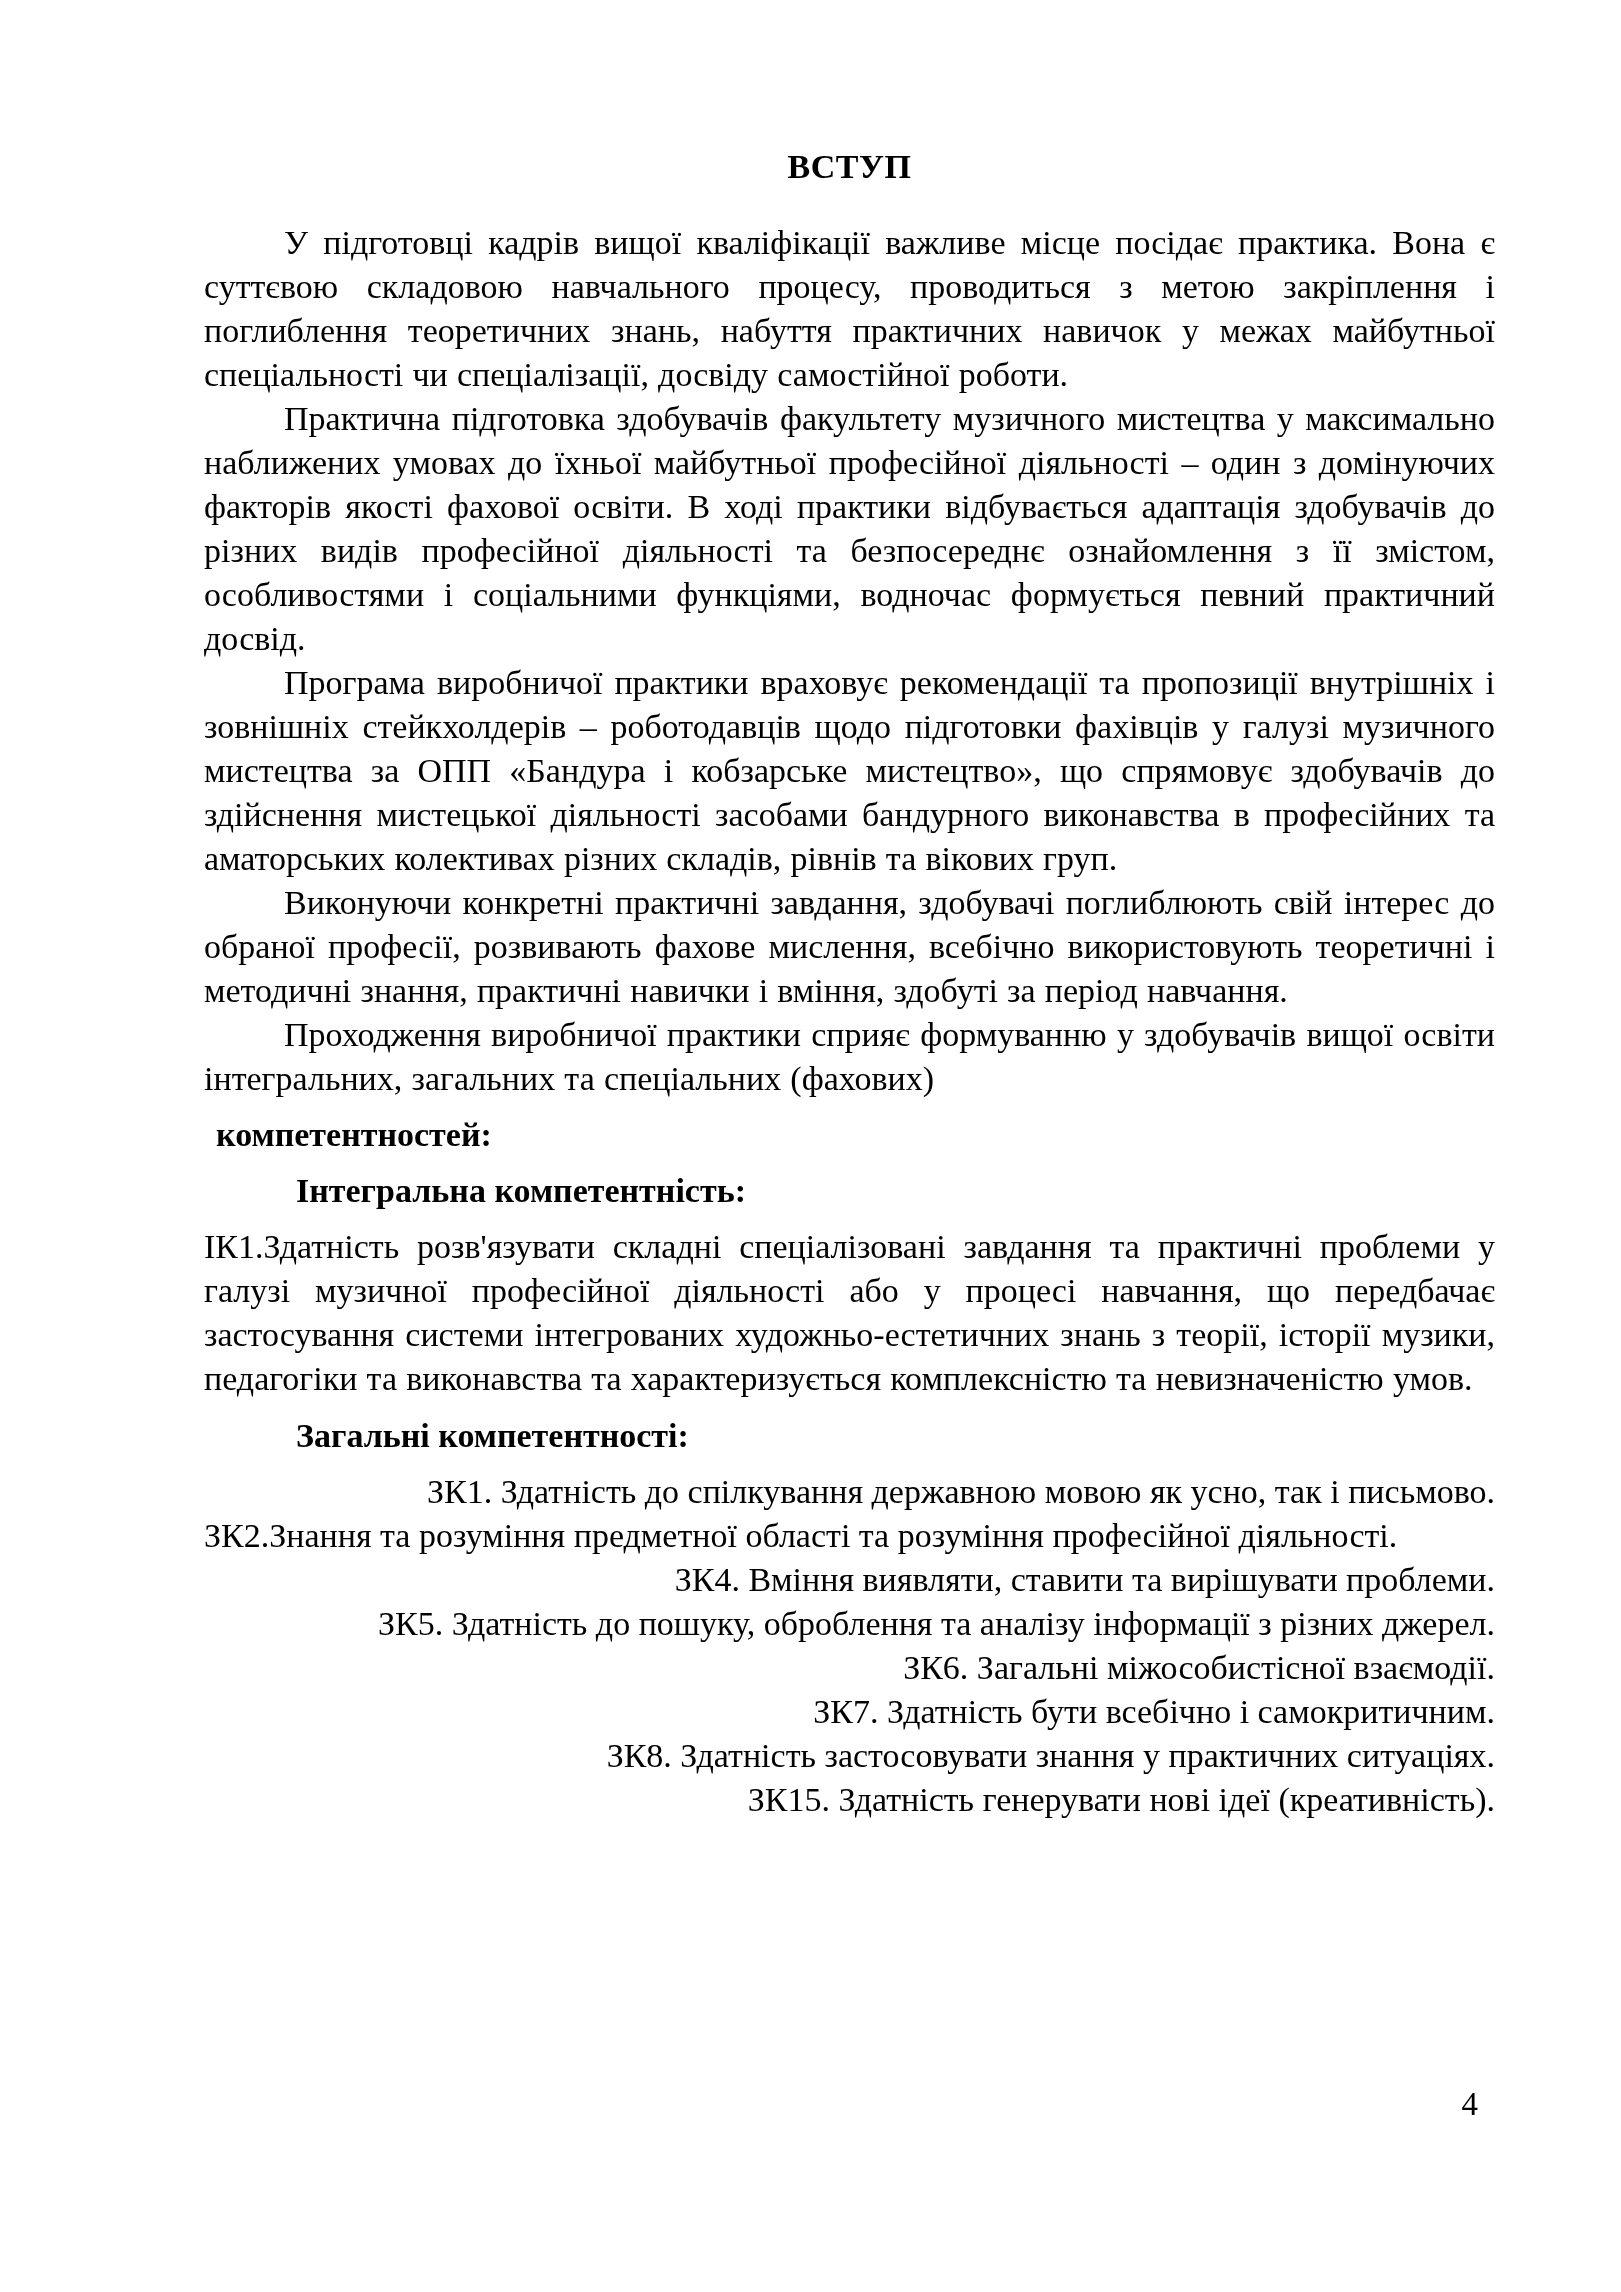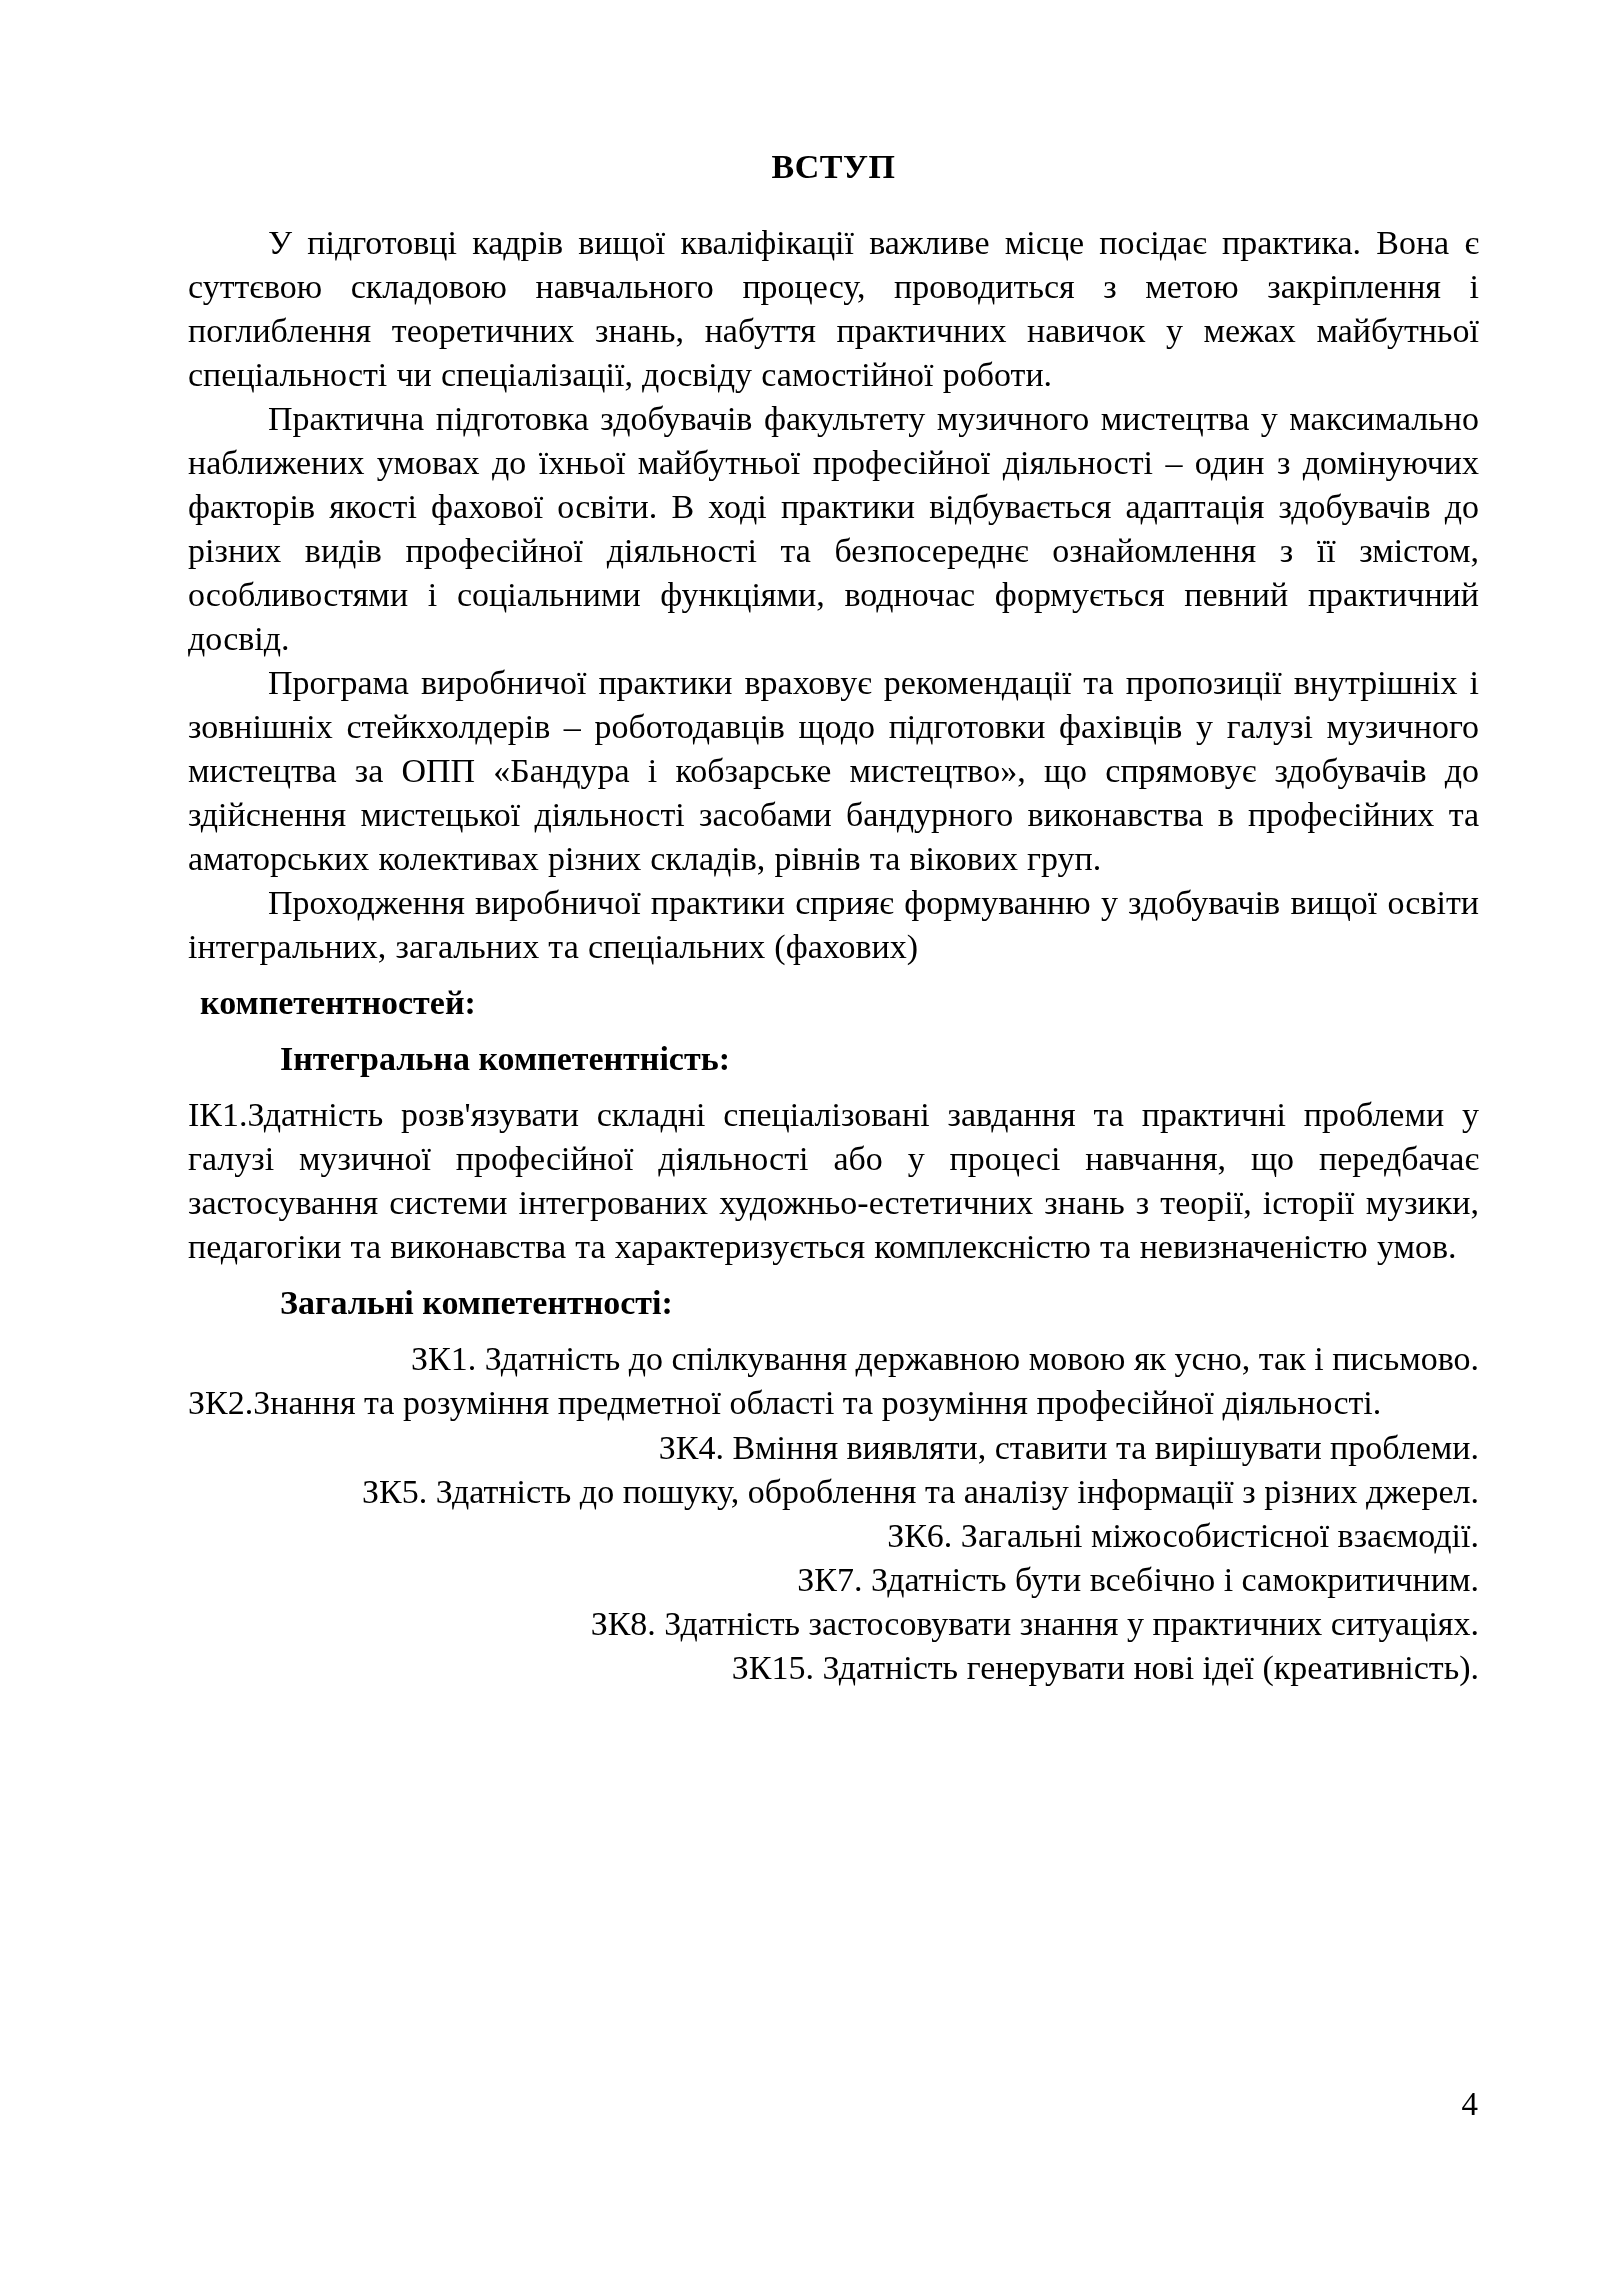--- a/index.html
+++ b/index.html
@@ -16,21 +16,21 @@
     position: relative;
     width: 1621px;
     height: 2293px;
     margin: 0 auto;
     background: #ffffff;
     box-sizing: border-box;
     overflow: hidden;
   }
   .content {
     position: absolute;
-    left: 188px;
+    left: 204px;
     top: 147px;
     width: 1291px;
   }
   .doc-title {
     text-align: center;
     font-size: 34px;
     font-weight: bold;
     letter-spacing: 0.5px;
     margin: 0 0 35px 0;
     line-height: 1.15;
@@ -84,20 +84,21 @@
   <div class="content">
 
     <h1 class="doc-title">ВСТУП</h1>
 
     <p class="body-par">У підготовці кадрів вищої кваліфікації важливе місце посідає практика. Вона є суттєвою складовою навчального процесу, проводиться з метою закріплення і поглиблення теоретичних знань, набуття практичних навичок у межах майбутньої спеціальності чи спеціалізації, досвіду самостійної роботи.</p>
 
     <p class="body-par">Практична підготовка здобувачів факультету музичного мистецтва у максимально наближених умовах до їхньої майбутньої професійної діяльності – один з домінуючих факторів якості фахової освіти. В ході практики відбувається адаптація здобувачів до різних видів професійної діяльності та безпосереднє ознайомлення з її змістом, особливостями і соціальними функціями, водночас формується певний практичний досвід.</p>
 
     <p class="body-par">Програма  виробничої практики враховує рекомендації та пропозиції внутрішніх і зовнішніх стейкхолдерів – роботодавців щодо підготовки фахівців у галузі музичного мистецтва за ОПП «Бандура і кобзарське мистецтво», що спрямовує здобувачів до здійснення мистецької діяльності засобами бандурного виконавства в професійних та аматорських колективах різних складів, рівнів та вікових груп.</p>
 
+    <p class="body-par">Виконуючи конкретні практичні завдання, здобувачі поглиблюють свій інтерес до обраної професії, розвивають фахове мислення, всебічно використовують теоретичні і методичні знання, практичні навички і вміння, здобуті за період навчання.</p>
 
     <p class="body-par">Проходження виробничої практики сприяє формуванню у здобувачів вищої освіти інтегральних, загальних та спеціальних (фахових)</p>
 
     <p class="heading-bold no-indent">компетентностей:</p>
 
     <p class="heading-bold">Інтегральна компетентність:</p>
 
     <p class="body-par flush">ІК1.Здатність розв'язувати складні спеціалізовані завдання та практичні проблеми у галузі музичної професійної діяльності або у процесі навчання, що передбачає застосування системи інтегрованих художньо-естетичних знань з теорії, історії музики, педагогіки та виконавства та характеризується комплексністю та невизначеністю умов.</p>
 
     <p class="heading-bold">Загальні компетентності:</p>

